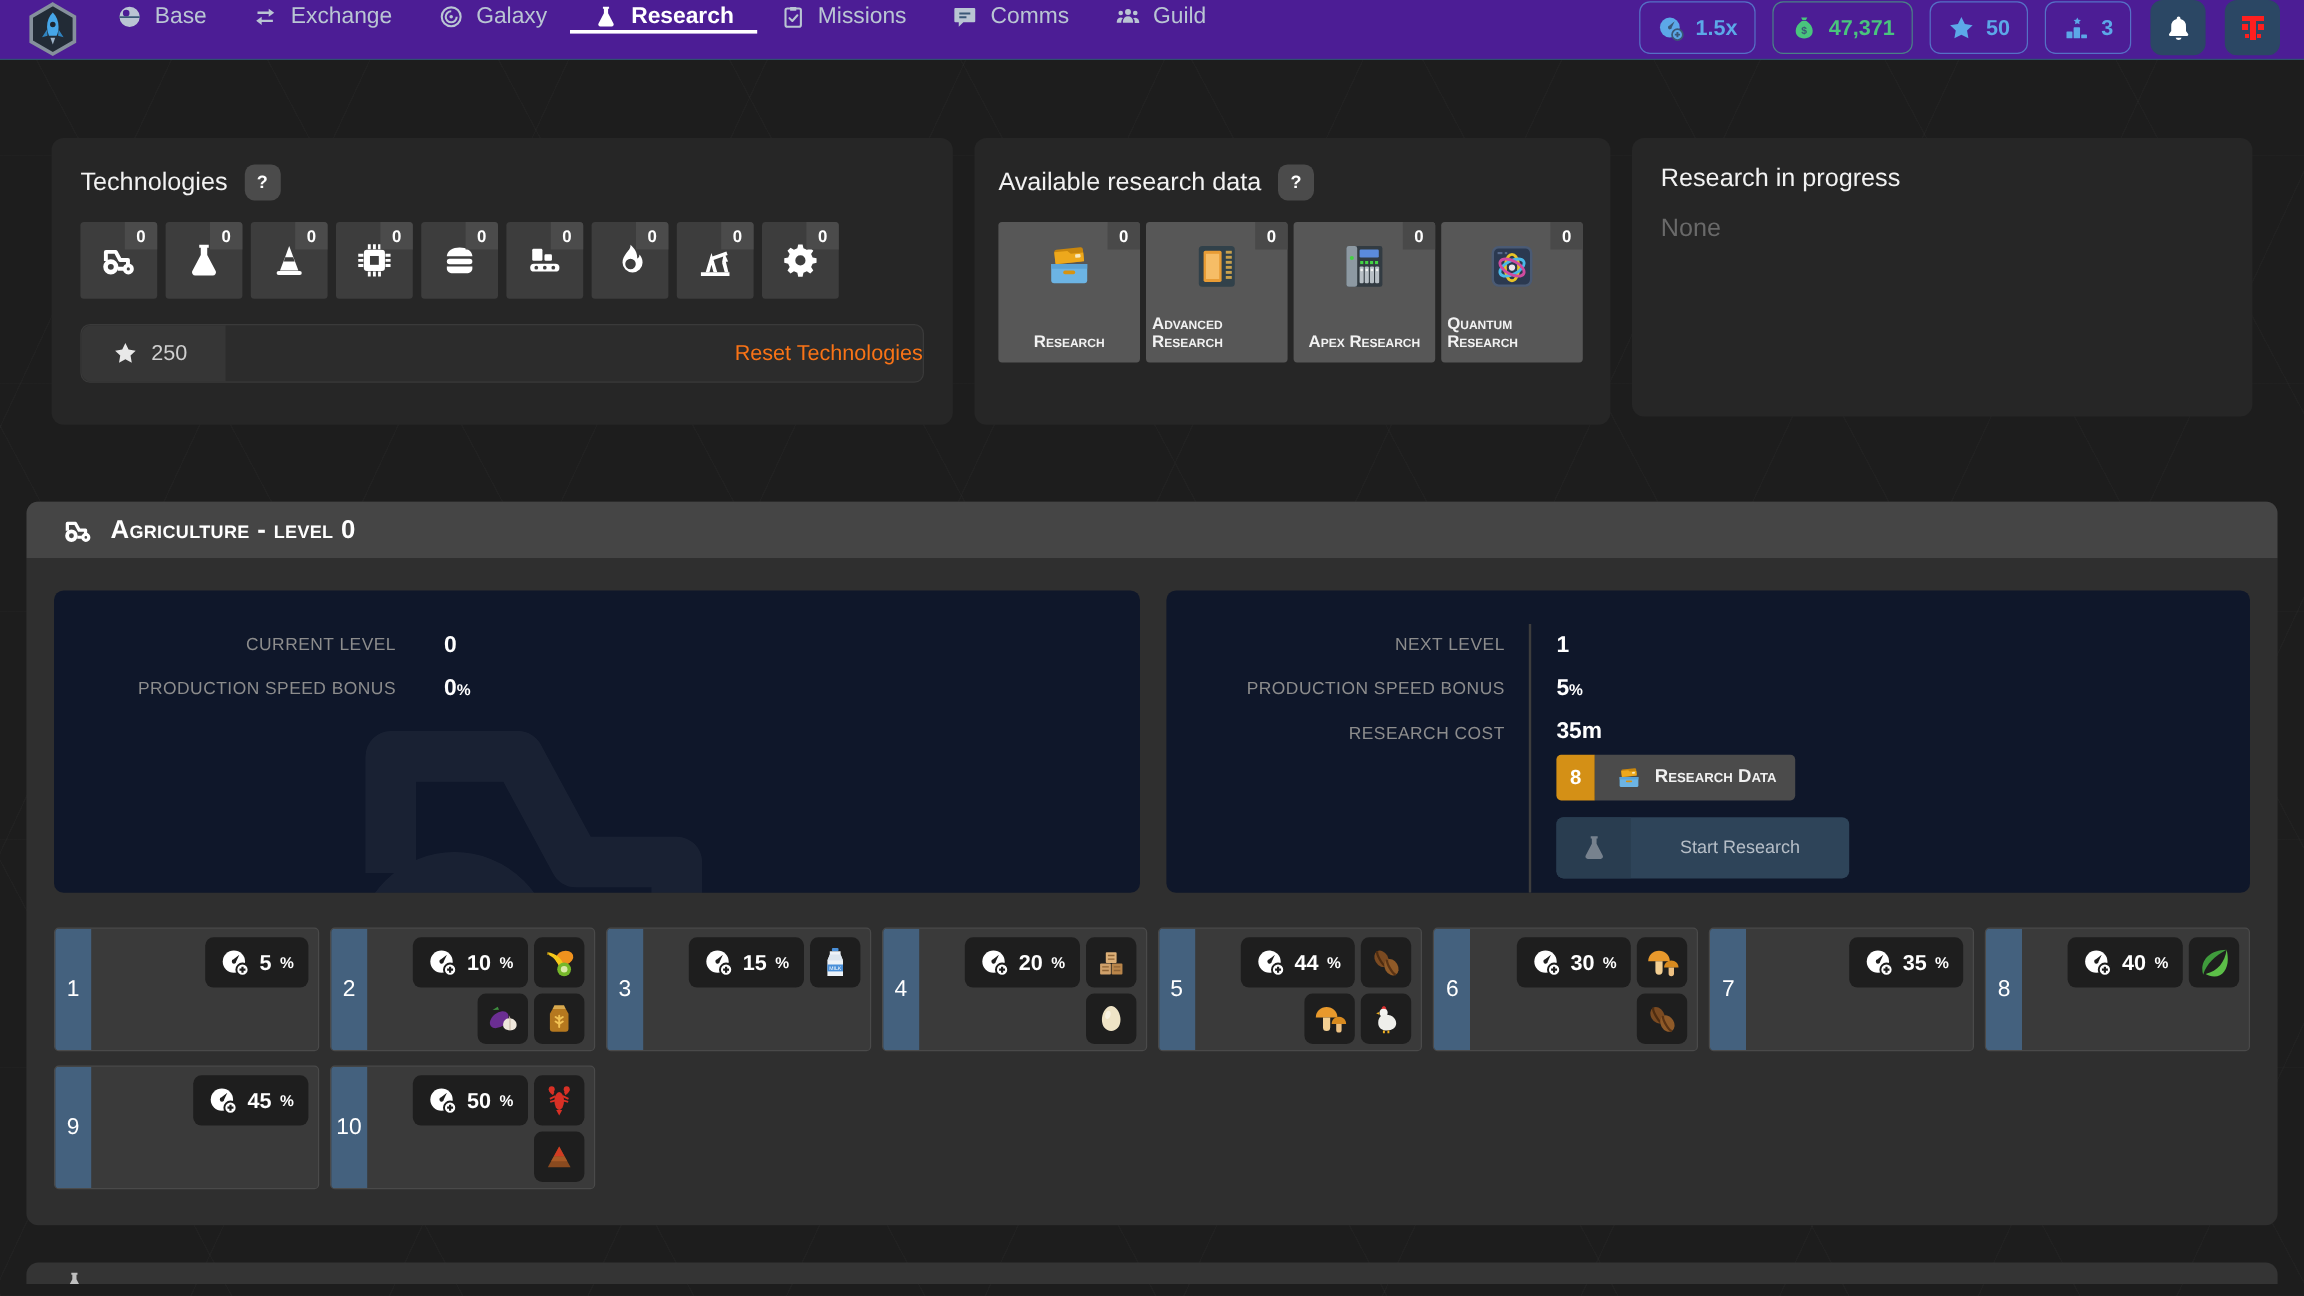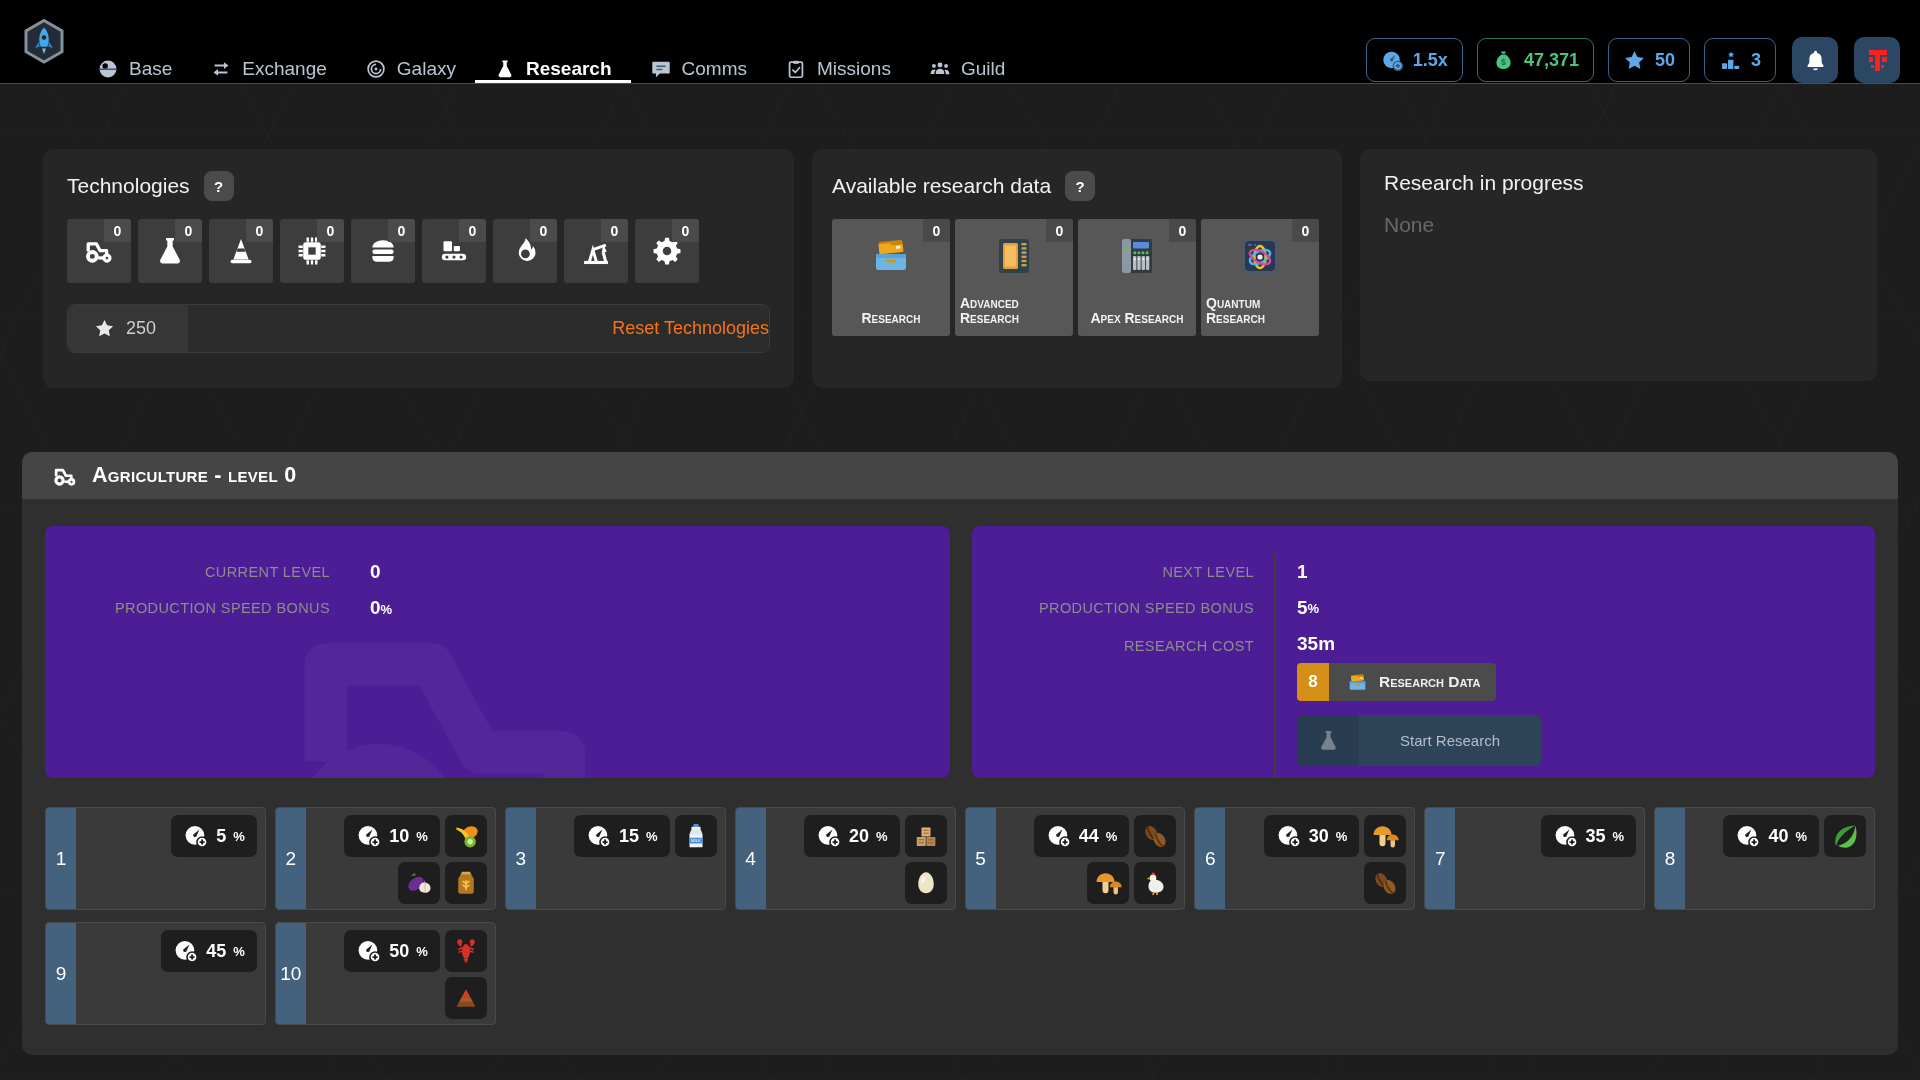--- a/index.html
+++ b/index.html
@@ -9,21 +9,21 @@
   background-image:
     repeating-linear-gradient(115deg, rgba(255,255,255,.02) 0 1px, transparent 1px 150px),
     repeating-linear-gradient(62deg, rgba(255,255,255,.018) 0 1px, transparent 1px 170px),
     repeating-linear-gradient(0deg, rgba(255,255,255,.012) 0 1px, transparent 1px 190px);
   font-family:"Liberation Sans",sans-serif;color:#fff;overflow:hidden;position:relative;
 }
 [data-icon]{display:inline-flex;flex:none}
 [data-icon] svg{width:100%;height:100%;display:block}
 
 
-.topbar{height:84px;background:#000000;display:flex;align-items:flex-end;padding:0 20px 0 16px;border-bottom:1px solid #30506f}
+.topbar{height:50px;background:#4c1d95;display:flex;align-items:flex-start;padding:0 20px 0 16px;border-bottom:1px solid #30506f}
 .logo{width:48px;height:50px;align-self:center;margin:0 10px 0 4px;cursor:pointer}
 .nav{display:flex;align-items:stretch}
 .nav-item{display:flex;align-items:center;gap:10px;padding:3px 19px 0;color:#b9c5d3;font-size:19px;font-weight:500;border-bottom:3px solid transparent;cursor:pointer}
 .nav-item.active{color:#fff;font-weight:700;border-bottom-color:#fff}
 .ni{width:22px;height:22px}
 .right{margin-left:auto;display:flex;align-items:center;gap:16px}
 .stats{display:flex;align-items:center;gap:14px}
 .stat{--hole:#3a5877;display:flex;align-items:center;gap:9px;height:44px;padding:0 14px;border:1px solid;border-radius:9px;font-size:18px;font-weight:700}
 .si{width:23px;height:23px}
 .icon-btn{width:46px;height:46px;border-radius:10px;background:#2b4764;display:flex;align-items:center;justify-content:center;cursor:pointer}
@@ -57,21 +57,21 @@
 .rdi{width:48px;height:48px}
 .rd-cap{margin-top:auto;font-size:14px;font-weight:600;text-align:left;line-height:1.12;color:#f2f2f2}
 .sc{font-variant:small-caps}
 .none-txt{margin-top:18px;font-size:21px;color:#696969}
 
 
 .section{margin:64px 0 0;background:#2f2f2f;border-radius:10px;overflow:hidden;padding-bottom:30px}
 .section-header{height:47px;background:#454545;display:flex;align-items:center;gap:13px;padding:0 29px;font-size:21.5px;font-weight:700;letter-spacing:.3px}
 .shi{width:28px;height:28px;color:#fff}
 .detail-row{display:flex;gap:22px;margin:27px 23px 0}
-.detail{background:#4c1d95;border-radius:8px;height:252px;position:relative;overflow:hidden}
+.detail{background:#0f172a;border-radius:8px;height:252px;position:relative;overflow:hidden}
 .d-left{width:905px;padding-top:28px}
 .d-right{flex:1;display:flex;padding-top:28px}
 .kv{display:flex;align-items:center;height:36px}
 .kv .k{width:285px;text-align:right;color:#8d8d8d;font-size:14.5px;text-transform:uppercase;letter-spacing:.4px}
 .kv .v{margin-left:40px;font-size:19px;font-weight:700;color:#fff}
 .sfx{font-size:13px;font-weight:700}
 .wmi{position:absolute;left:200px;top:10px;width:440px;height:440px;color:#fff;opacity:.045;pointer-events:none}
 .labels-col{width:282px;display:flex;flex-direction:column}
 .rlabel{height:36px;display:flex;align-items:center;justify-content:flex-end;color:#8d8d8d;font-size:14.5px;text-transform:uppercase;letter-spacing:.4px}
 .rlabel.tall{height:40px}
@@ -145,37 +145,37 @@
       </div>
       <div class="nav-item active">
         <span class="ni" data-icon="flask-icon">
           <svg viewBox="0 0 24 24" fill="currentColor">
             <path d="M9.2 2.8h5.6v1.8h-.9v4.2l4.9 9.3a1.9 1.9 0 0 1-1.7 2.8H6.9a1.9 1.9 0 0 1-1.7-2.8l4.9-9.3V4.6h-.9z"></path>
           </svg>
         </span>
         <span>Research</span>
       </div>
       <div class="nav-item">
-        <span class="ni" data-icon="comms-icon">
-          <svg viewBox="0 0 24 24">
-            <path fill="currentColor" d="M3.5 4h17a1 1 0 0 1 1 1v11a1 1 0 0 1-1 1h-9.8L6.5 21v-4h-3a1 1 0 0 1-1-1V5a1 1 0 0 1 1-1z"></path>
-            <path d="M7 8.2h10v1.7H7zM7 11.6h6.5v1.7H7z" fill="#3a5877"></path>
-          </svg>
-        </span>
-        <span>Comms</span>
-      </div>
-      <div class="nav-item">
         <span class="ni" data-icon="missions-icon">
           <svg viewBox="0 0 24 24" fill="none" stroke="currentColor" stroke-width="1.9">
             <rect x="5" y="4.5" width="14" height="16.5" rx="1.6"></rect>
             <path d="M9.2 3h5.6v3.4H9.2z" fill="currentColor" stroke="none"></path>
             <path d="M8.6 13.2l2.6 2.6 4.6-5.2" stroke-linecap="round" stroke-linejoin="round"></path>
           </svg>
         </span>
         <span>Missions</span>
+      </div>
+      <div class="nav-item">
+        <span class="ni" data-icon="comms-icon">
+          <svg viewBox="0 0 24 24">
+            <path fill="currentColor" d="M3.5 4h17a1 1 0 0 1 1 1v11a1 1 0 0 1-1 1h-9.8L6.5 21v-4h-3a1 1 0 0 1-1-1V5a1 1 0 0 1 1-1z"></path>
+            <path d="M7 8.2h10v1.7H7zM7 11.6h6.5v1.7H7z" fill="#3a5877"></path>
+          </svg>
+        </span>
+        <span>Comms</span>
       </div>
       <div class="nav-item">
         <span class="ni" data-icon="guild-icon">
           <svg viewBox="0 0 24 24" fill="currentColor">
             <circle cx="12" cy="7.6" r="2.7"></circle>
             <path d="M7.4 16.2a4.6 4.6 0 0 1 9.2 0v1.2H7.4z"></path>
             <circle cx="5.4" cy="8.6" r="2.1"></circle>
             <path d="M1.8 16.4a3.7 3.7 0 0 1 5.6-3.2 5.9 5.9 0 0 0-1.5 3v1.2H1.8z"></path>
             <circle cx="18.6" cy="8.6" r="2.1"></circle>
             <path d="M22.2 16.4v1.2h-4.1v-1.2c0-1.1-.3-2.2-1.5-3a3.7 3.7 0 0 1 5.6 3z"></path>

